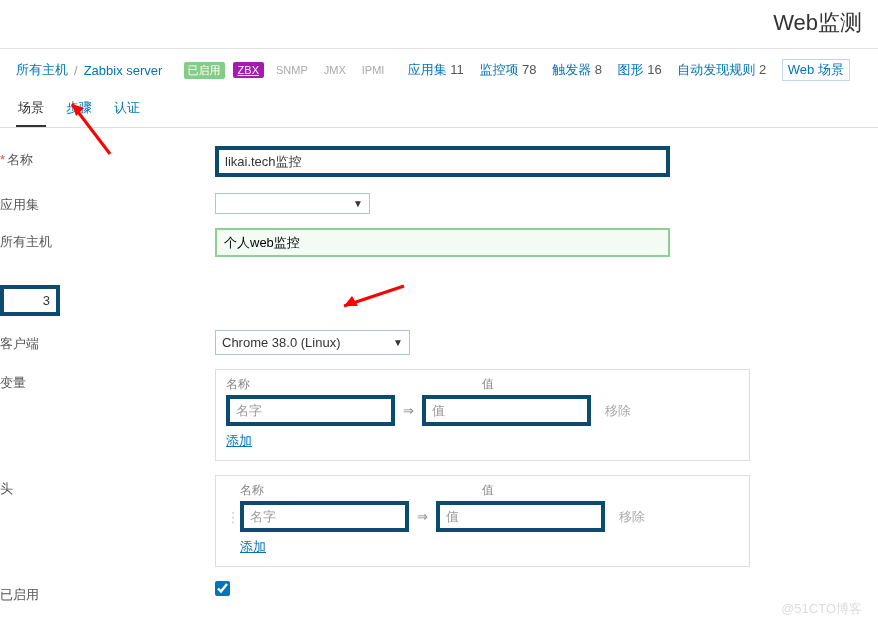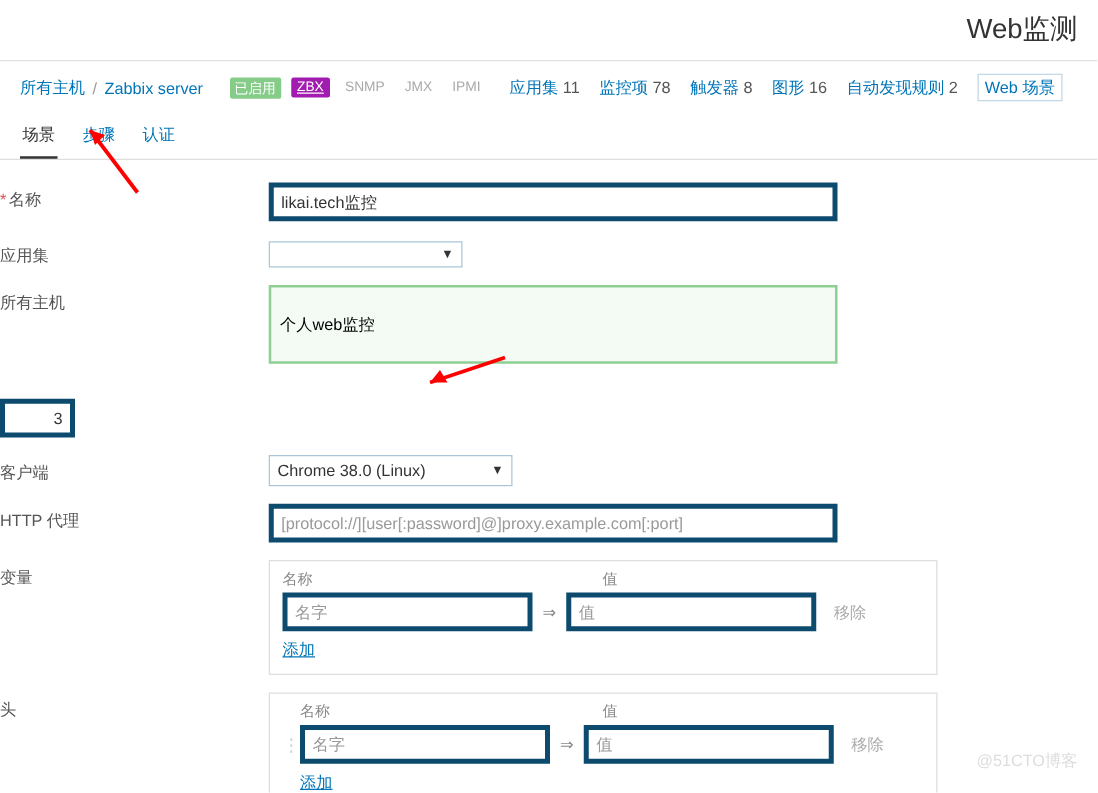--- a/index.html
+++ b/index.html
@@ -24,28 +24,28 @@
 .ctrl { flex: 1; }
 input[type=text].inp { border: 4px solid #0c4a6e; padding: 4px 6px; font-size: 13px; color:#333; }
 input[type=text].inp::placeholder { color: #999; }
 .w-long { width: 455px; }
 .w-mid { width: 150px; }
 .w-short { width: 60px; text-align:right; }
 .select { border: 1px solid #aac6d8; padding: 4px 6px; font-size: 13px; background: #fff; display:inline-flex; align-items:center; justify-content:space-between; cursor:pointer;}
 .select .caret { font-size:10px; color:#333; }
 .sel-w1 { width: 155px; }
 .sel-w2 { width: 195px; }
-.new-app { width: 455px; border: 2px solid #8fcf93; padding: 22px 7px; font-size:13px; background:#f4fbf5; }
+.new-app { width: 455px; border: 2px solid #8fcf93; padding: 5px 7px; font-size:13px; background:#f4fbf5; }
 .subtable { border:1px solid #ddd; padding:6px 10px 10px; width:535px; }
 .subtable .hdr { display:flex; margin-bottom:2px;}
 .subtable .col-h { color:#888; font-size:12px;}
 .subtable .datarow { display:flex; align-items:center; gap:0; margin-bottom:6px;}
 .drag { color:#ccc; font-size:14px; width:14px; cursor:move; letter-spacing:-1px;}
 .arrow-sep { padding:0 8px; color:#888; }
-.subtable input { width:200px; }
+.subtable input { width:169px; }
 .remove-link { color:#aaa; margin-left:14px; cursor:pointer; }
 .add-link { color:#0275b8; cursor:pointer; text-decoration:underline; font-size:13px; margin-left:14px;}
 .checkbox { width:15px; height:15px; accent-color:#0275b8; cursor:pointer; }
 .red-arrow { position:absolute; pointer-events:none; }
 .watermark { position:absolute; right:16px; bottom:16px; color:#ddd; font-size:13px;margin-left:40px; }
 .container { position:relative; width:878px; height:634px; overflow:hidden; }
 </style>
 </head>
 <body>
 <div class="container">
@@ -110,24 +110,20 @@
   </div>
 
   <div class="row">
     <div class="lbl">客户端</div>
     <div class="ctrl"><div class="select sel-w2">
             <span>Chrome 38.0 (Linux)</span>
             <span class="caret">▼</span>
           </div></div>
   </div>
 
-  <div class="row">
-    <div class="lbl">HTTP 代理</div>
-    <div class="ctrl"><input type="text" class="inp w-long" placeholder="[protocol://][user[:password]@]proxy.example.com[:port]" style=""></div>
-  </div>
 
   <div class="row">
     <div class="lbl">变量</div>
     <div class="ctrl">
       <div class="subtable">
         <div class="hdr">
           <div class="col-h" style="width:228px">名称</div>
           <div class="col-h" style="margin-left:28px">值</div>
         </div>
         <div class="datarow">

